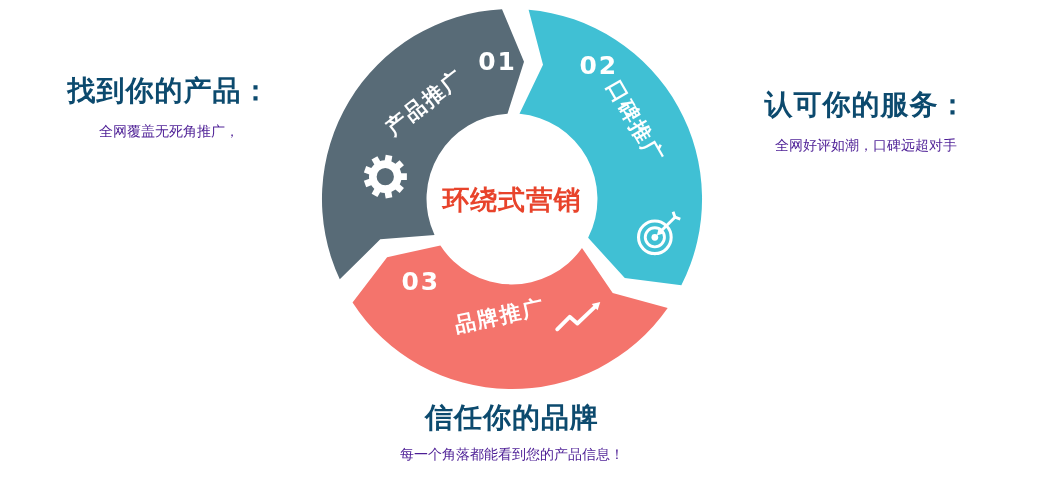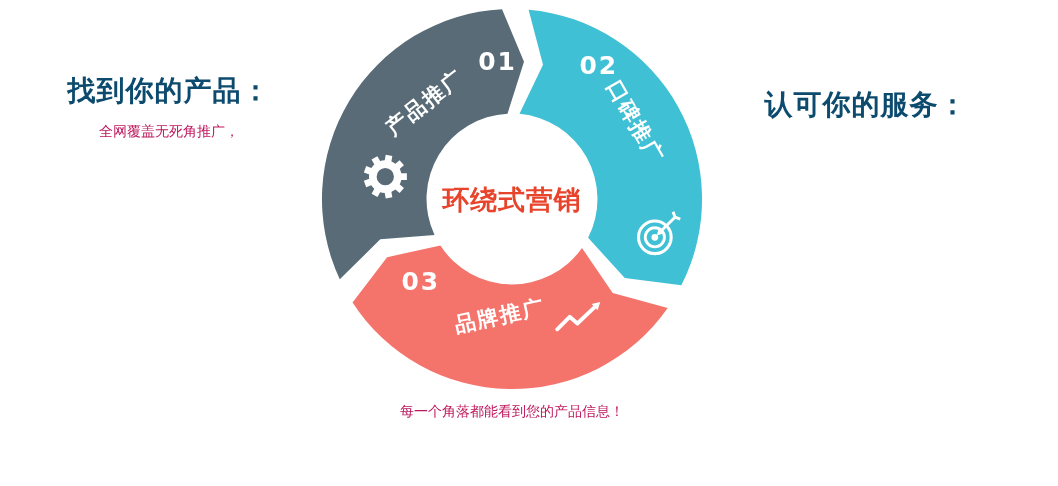--- a/index.html
+++ b/index.html
@@ -2,21 +2,21 @@
 <html><head>
 <meta charset="utf-8">
 <style>
   * { margin:0; padding:0; box-sizing:border-box; }
   html,body { background:#ffffff; }
   body { font-family:"DejaVu Sans","Liberation Sans",sans-serif; }
   .stage { position:relative; width:1058px; height:486px; background:#ffffff; overflow:hidden; }
 
   .callout { position:absolute; text-align:center; }
   .callout-heading { font-size:28px; font-weight:bold; color:#0c4a6e; letter-spacing:1px; margin-bottom:9px; }
-  .callout-line { font-size:14px; color:#be185d; line-height:24px; }
+  .callout-line { font-size:14px; color:#4c1d95; line-height:24px; }
 
   .callout-left   { left:8px;   top:72px;  width:322px; }
   .callout-right  { left:692px; top:86px;  width:348px; }
   .callout-bottom { left:352px; top:399px; width:320px; }
   .callout-bottom .callout-heading { margin-bottom:5px; }
 
   #ring-svg { position:absolute; left:320px; top:7px; width:384px; height:384px; }
   #ring-svg text { font-family:"DejaVu Sans","Liberation Sans",sans-serif; }
 </style>
 </head>
@@ -24,23 +24,25 @@
 
 <div class="stage">
 
   <div class="callout callout-left">
     <div class="callout-heading">找到你的产品：</div>
     <div class="callout-line">全网覆盖无死角推广，</div>
   </div>
 
   <div class="callout callout-right">
     <div class="callout-heading">认可你的服务：</div>
+    <div class="callout-line">全网好评如潮，口碑远超对手</div>
   </div>
 
   <div class="callout callout-bottom">
+    <div class="callout-heading">信任你的品牌</div>
     <div class="callout-line">每一个角落都能看到您的产品信息！</div>
   </div>
 
   <svg id="ring-svg" viewBox="0 0 400 400">
     <text x="200" y="200" text-anchor="middle" dominant-baseline="central" font-size="28" font-weight="bold" fill="#e8432b" letter-spacing="1">环绕式营销</text>
   <path d="M 20.6 283.7 A 198 198 0 0 1 189.6 2.3 L 212.5 57.0 L 195.3 111.1 A 89 89 0 0 0 119.3 237.6 L 62.8 242.0 Z" fill="#586b77"></path>
       <text x="184.9" y="56.8" text-anchor="middle" dominant-baseline="central" fill="#ffffff" font-size="26" font-weight="bold" letter-spacing="2">01</text>
       <text x="109.0" y="98.9" text-anchor="middle" dominant-baseline="central" fill="#ffffff" font-size="22" font-weight="bold" letter-spacing="2" transform="rotate(-38 109.0 98.9)">产品推广</text>
       <g transform="translate(68.0,176.7)">
         <circle r="13" fill="none" stroke="#fff" stroke-width="8"></circle>

